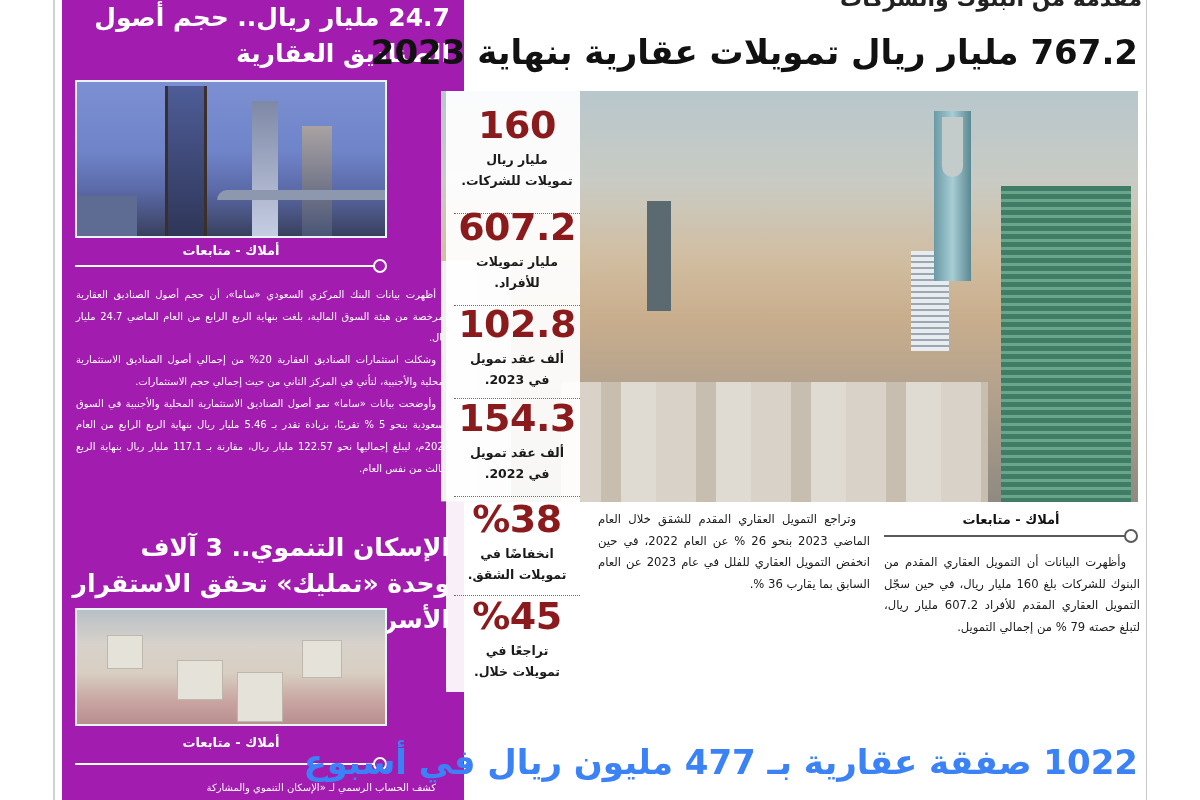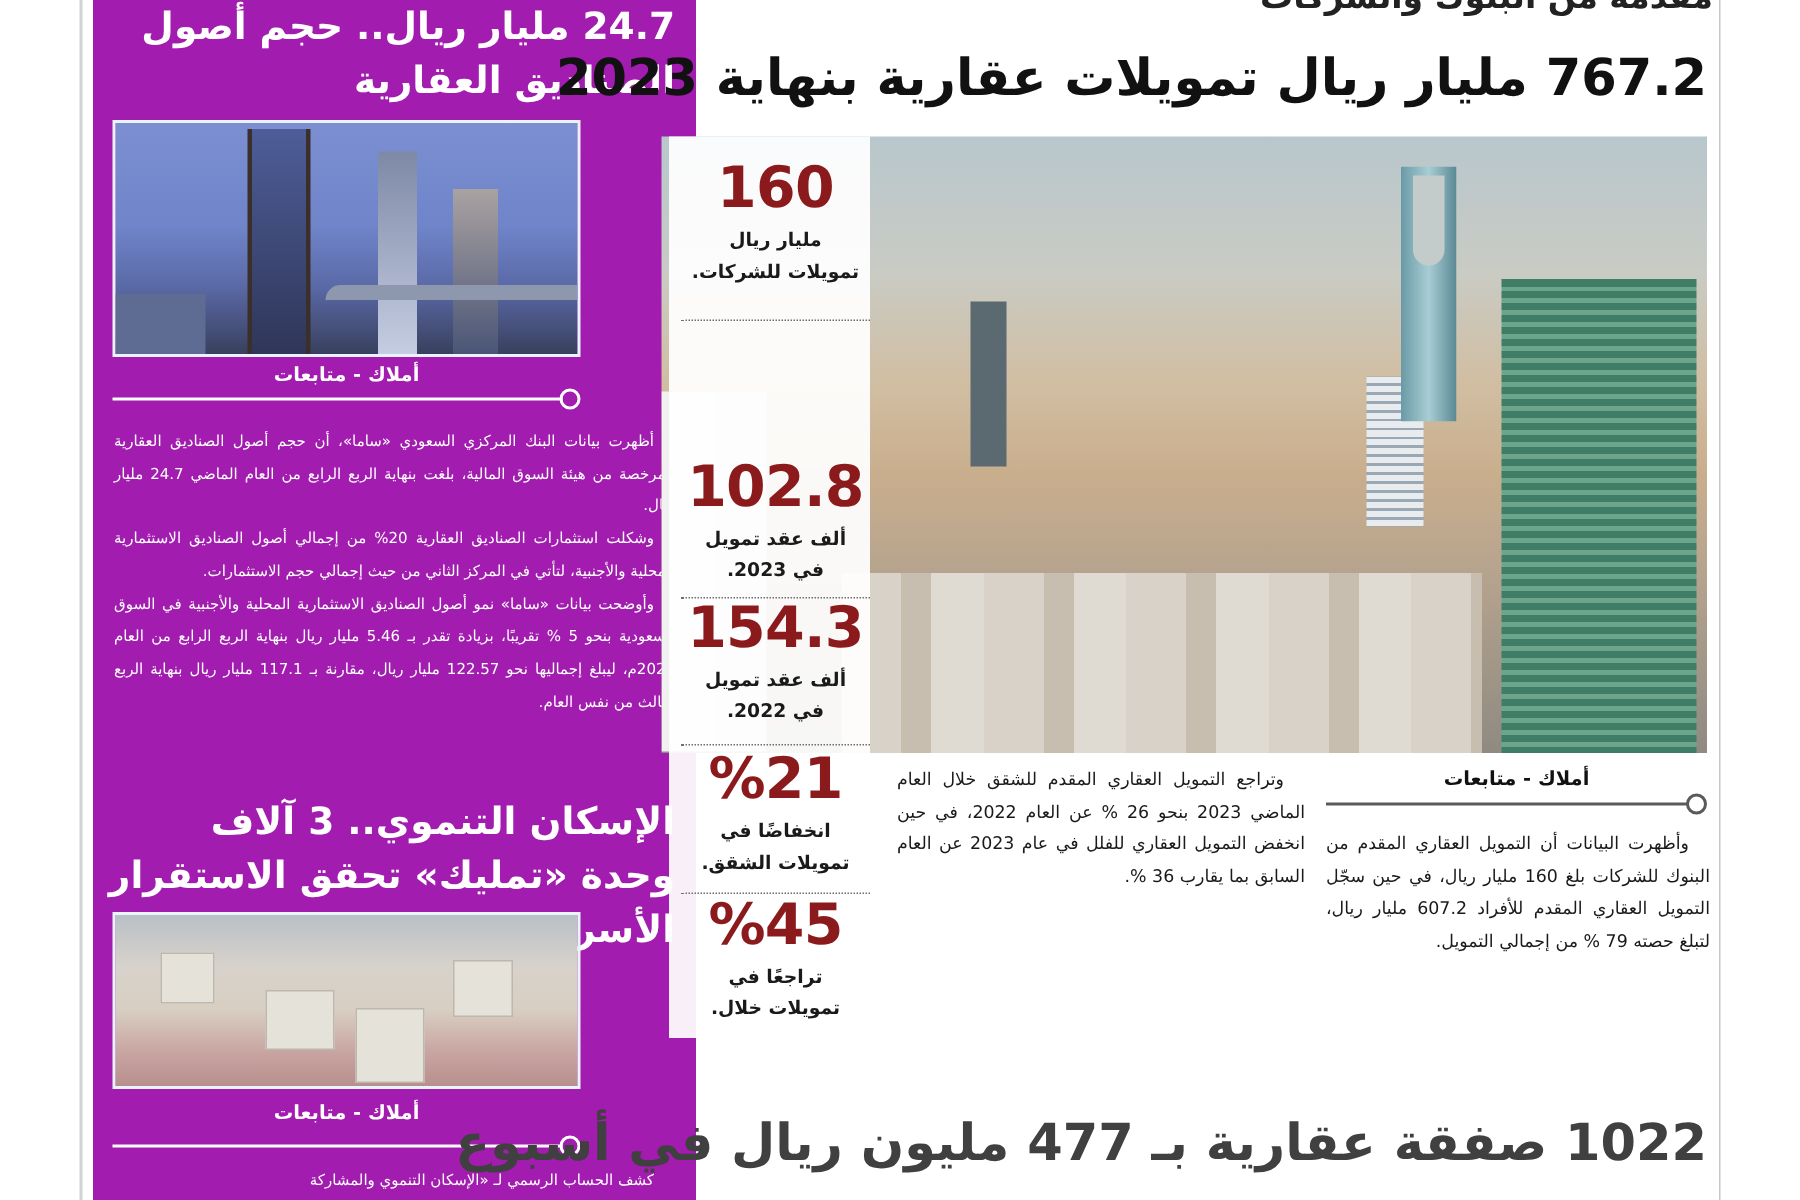--- a/index.html
+++ b/index.html
@@ -36,21 +36,21 @@
   .bld.a { left: 88px; width: 42px; height: 150px; background: linear-gradient(180deg,#4e5d98,#2f3658); border-left: 3px solid #3a2f2a; border-right: 3px solid #3a2f2a; }
   .bld.b { left: 175px; width: 26px; height: 135px; background: linear-gradient(180deg,#7e89a6,#c5cde2); }
   .bld.c { left: 225px; width: 30px; height: 110px; background: linear-gradient(180deg,#a9a2a2,#4a5576); }
   .bld.d { left: 0; width: 60px; height: 40px; background: #5e6c94; }
   .bridge { position: absolute; left: 140px; right: 0; bottom: 36px; height: 10px; background: #8d97ad; border-radius: 40px 0 0 0; }
   .house { position: absolute; background: #e5e2da; border: 1px solid #bdb7ad; }
 
   
   .kicker { position: absolute; right: 58px; top: -14px; font-weight: bold; font-size: 22px; color: #222; }
   .headline { position: absolute; right: 62px; top: 30px; font-weight: bold; font-size: 34px; line-height: 44px; color: #111; letter-spacing: -0.5px; }
-  .headline2 { position: absolute; right: 62px; top: 740px; font-weight: bold; font-size: 34px; line-height: 44px; color: #404040; letter-spacing: -0.5px; }
+  .headline2 { position: absolute; right: 62px; top: 740px; font-weight: bold; font-size: 34px; line-height: 44px; color: #3b82f6; letter-spacing: -0.5px; }
 
   .main-photo { position: absolute; left: 441px; top: 91px; width: 697px; height: 411px;
     background: linear-gradient(180deg, #b8c7cc 0%, #c9cbc4 22%, #d1bea2 40%, #c9ae8d 55%, #b7a48e 70%, #8f8a82 100%); overflow: hidden; }
   .tower-kc { position: absolute; left: 493px; top: 20px; width: 37px; height: 170px; background: linear-gradient(90deg,#6a9aa6,#a8cdd4,#5a8893); clip-path: polygon(0 0,100% 0,100% 100%,0 100%); }
   .tower-kc::after { content:""; position:absolute; left:8px; top:6px; width:21px; height:60px; background:#c3ccca; border-radius: 0 0 12px 12px; }
   .tower-g { position: absolute; left: 560px; top: 95px; width: 130px; height: 316px; background: repeating-linear-gradient(180deg,#3f7d66 0 5px,#6aa58c 5px 8px); }
   .tower-w { position: absolute; left: 470px; top: 160px; width: 38px; height: 100px; background: repeating-linear-gradient(180deg,#e8ecef 0 4px,#9aa8b6 4px 6px); }
   .tower-s { position: absolute; left: 206px; top: 110px; width: 24px; height: 110px; background: #5b6a70; }
   .low-blocks { position: absolute; left: 120px; right: 150px; bottom: 0; height: 120px; background: repeating-linear-gradient(90deg,#d8d2c8 0 40px,#c8beb0 40px 60px,#e0dbd2 60px 95px); }
   .white-left { position: absolute; left: 0; top: 170px; width: 70px; height: 240px; background: linear-gradient(90deg,#f2f2f2,#d7d9dc); }
@@ -131,32 +131,37 @@
   <div class="low-blocks"></div>
   <div class="tower-g"></div>
 </div>
 
 <div class="stats-panel">
   <div class="stat" style="top:12px;">
     <span class="num">160</span>
     <span class="lbl">مليار ريال تمويلات للشركات.</span>
     <span class="sep" style="top:110px;"></span>
   </div>
+  <div class="stat" style="top:114px;">
+    <span class="num">607.2</span>
+    <span class="lbl">مليار تمويلات للأفراد.</span>
+    <span class="sep" style="top:100px;"></span>
+  </div>
   <div class="stat" style="top:211px;">
     <span class="num">102.8</span>
     <span class="lbl">ألف عقد تمويل في 2023.</span>
     <span class="sep" style="top:96px;"></span>
   </div>
   <div class="stat" style="top:305px;">
     <span class="num">154.3</span>
     <span class="lbl">ألف عقد تمويل في 2022.</span>
     <span class="sep" style="top:100px;"></span>
   </div>
   <div class="stat" style="top:406px;">
-    <span class="num">%21</span>
+    <span class="num">%38</span>
     <span class="lbl">انخفاضًا في تمويلات الشقق.</span>
     <span class="sep" style="top:98px;"></span>
   </div>
   <div class="stat" style="top:503px;">
     <span class="num">%45</span>
     <span class="lbl">تراجعًا في تمويلات خلال.</span>
   </div>
 </div>
 
 <div class="byline-main">أملاك - متابعات</div>

